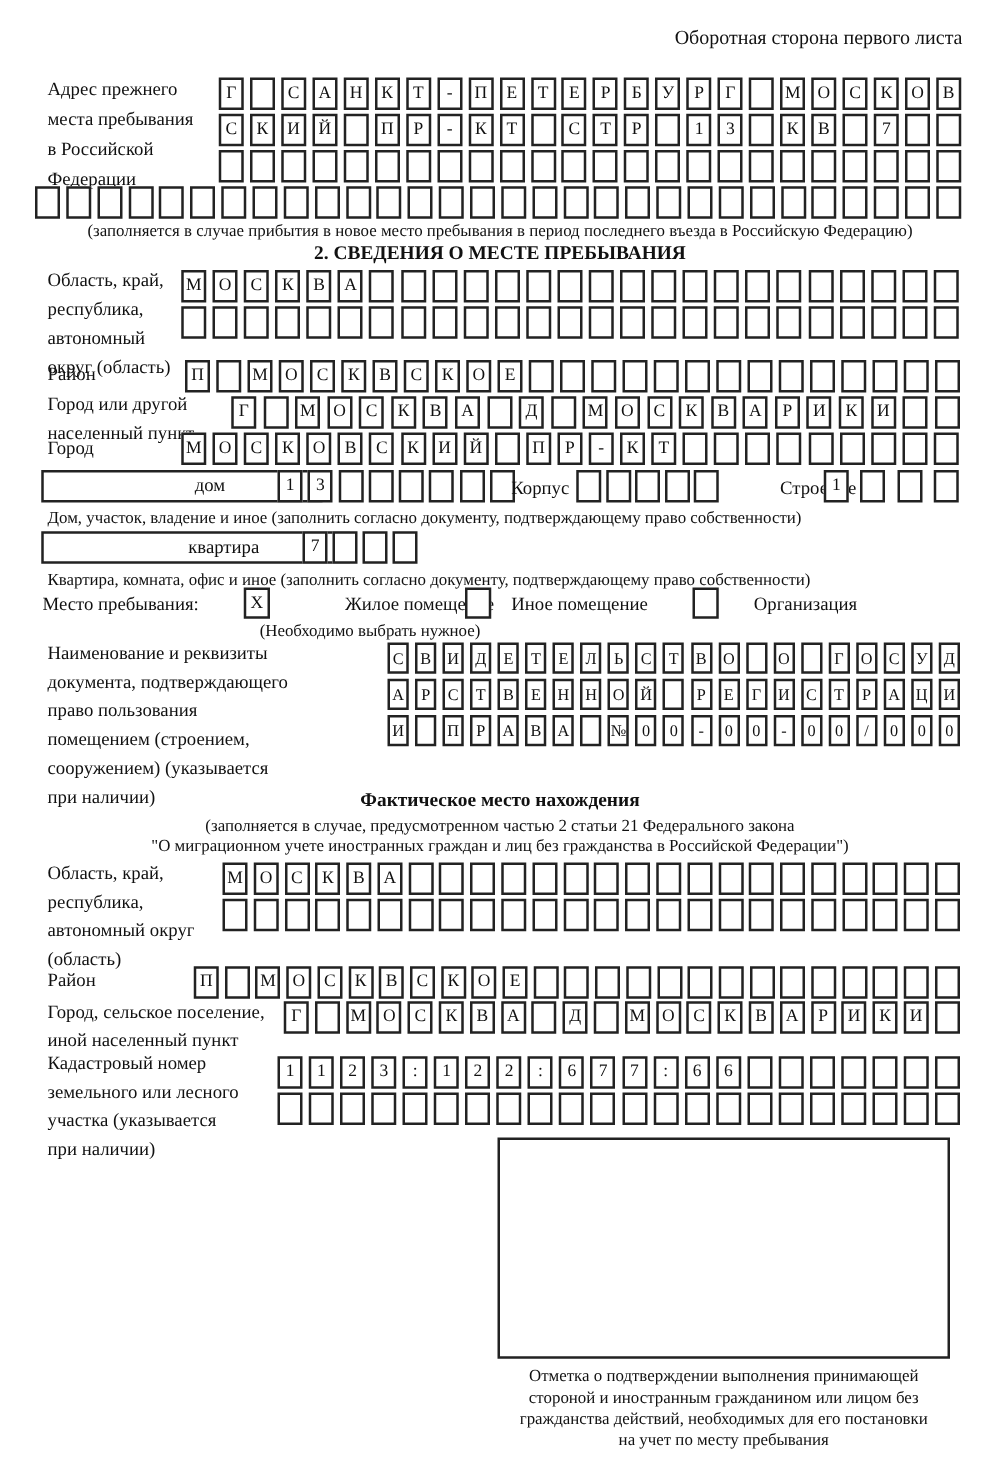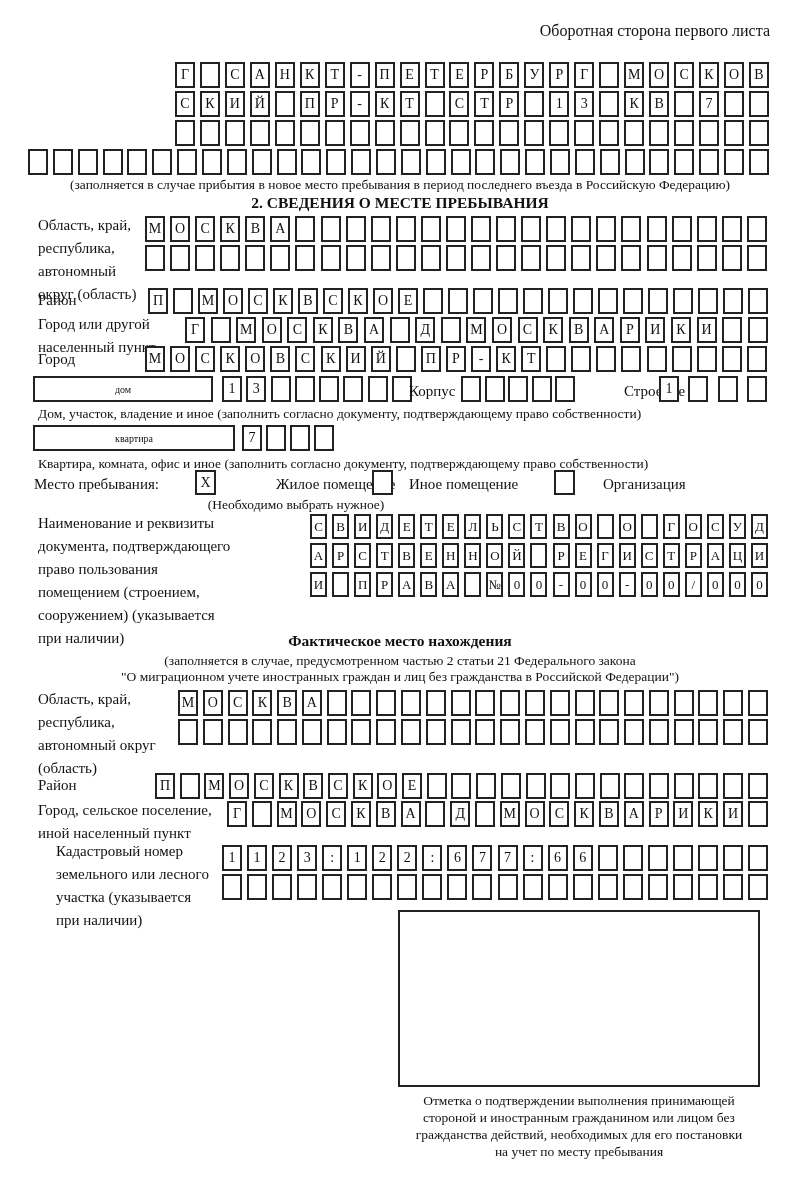--- a/index.html
+++ b/index.html
@@ -8,31 +8,37 @@
   .abs{position:absolute;}
   .lbl{font-size:15px;line-height:23px;}
   .lbl-lh24{line-height:24px;}
   .small{font-size:13.5px;line-height:16px;}
   .center{text-align:center;}
   .bold{font-weight:bold;}
   .boxrow{display:flex;justify-content:space-between;}
   .box{width:16px;height:22px;border:2px solid #222;display:inline-flex;align-items:center;justify-content:center;
        font-size:14px;background:#fff;flex:0 0 auto;}
   .sm .box{width:13px;height:21px;font-size:13px;}
-  .widebox{border:2px solid #222;height:22px;display:flex;align-items:center;justify-content:center;font-size:10px;background:#fff;}
+  .widebox{border:2px solid #222;height:22px;display:flex;align-items:center;justify-content:center;font-size:15px;background:#fff;padding-left:45px;}
   .chk{width:17px;height:21px;border:2px solid #222;display:inline-flex;align-items:center;justify-content:center;font-size:14px;background:#fff;}
   .bigbox{border:2px solid #222;background:#fff;}
 </style>
 </head>
 <body>
 
 <div class="page">
 
   <div class="abs" style="top:22px;right:30px;font-size:16px;">Оборотная сторона первого листа</div>
 
+  <div class="abs lbl lbl-lh24" style="left:38px;top:60px;width:145px;">
+    <div>Адрес прежнего</div>
+    <div>места пребывания</div>
+    <div>в Российской</div>
+    <div>Федерации</div>
+  </div>
   <div class="abs boxrow" style="left:175px;top:62px;width:594px;">
       <span class="box">Г</span>
       <span class="box"></span>
       <span class="box">С</span>
       <span class="box">А</span>
       <span class="box">Н</span>
       <span class="box">К</span>
       <span class="box">Т</span>
       <span class="box">-</span>
       <span class="box">П</span>
@@ -527,21 +533,21 @@
       <span class="box">К</span>
       <span class="box">В</span>
       <span class="box">А</span>
       <span class="box">Р</span>
       <span class="box">И</span>
       <span class="box">К</span>
       <span class="box">И</span>
       <span class="box"></span>
     </div>
 
-  <div class="abs lbl" style="left:38px;top:840px;width:190px;margin-left:18px;">
+  <div class="abs lbl" style="left:38px;top:840px;width:190px;">
     <div>Кадастровый номер</div>
     <div>земельного или лесного</div>
     <div>участка (указывается</div>
     <div>при наличии)</div>
   </div>
   <div class="abs boxrow" style="left:222px;top:845px;width:546px;">
       <span class="box">1</span>
       <span class="box">1</span>
       <span class="box">2</span>
       <span class="box">3</span>

